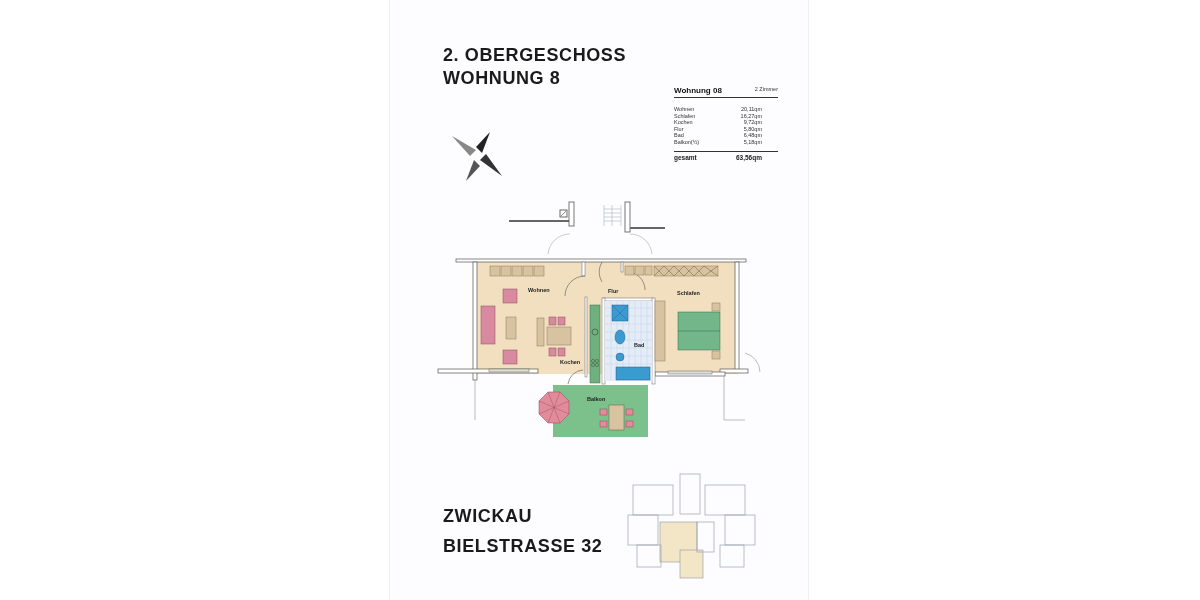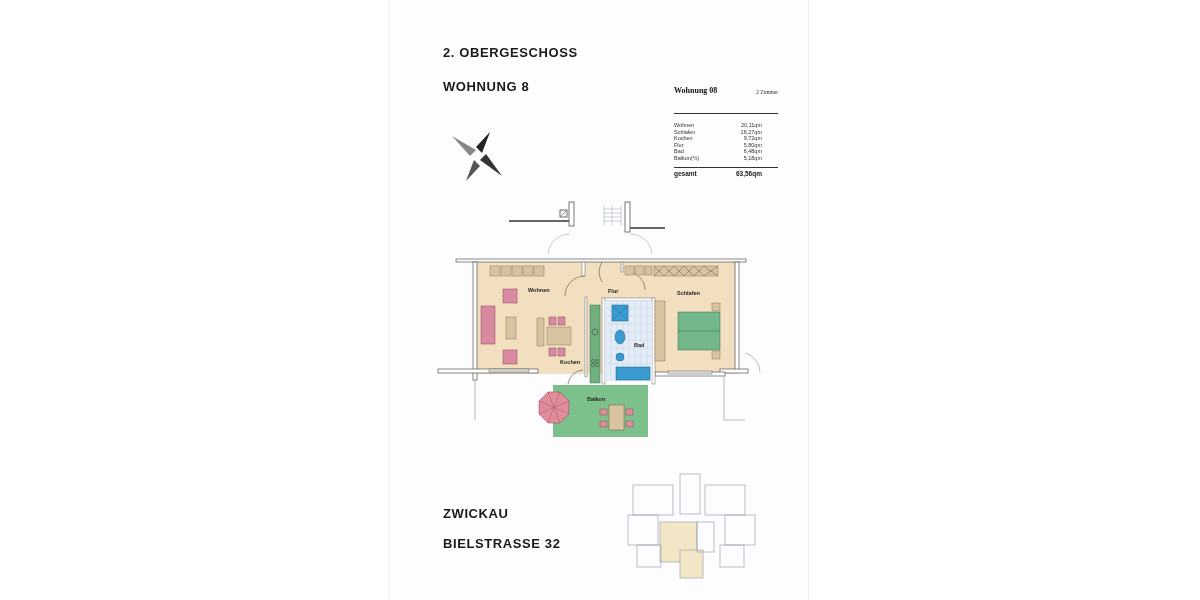--- a/index.html
+++ b/index.html
@@ -1,38 +1,38 @@
 <!DOCTYPE html>
 <html><head>
 <meta charset="utf-8">
 <style>
   html, body { margin:0; padding:0; }
   body { width:1200px; height:600px; background:#ffffff; position:relative; overflow:hidden;
          font-family:"Liberation Sans", sans-serif; }
   .sheet { position:absolute; left:390px; top:0; width:418px; height:600px; background:#fdfdff;
            box-shadow: -1px 0 0 #eef0f6, 1px 0 0 #eef0f6; }
-  .title { position:absolute; left:443px; font-weight:bold; font-size:13px; color:#1a1a1a; letter-spacing:0.6px; }
+  .title { position:absolute; left:443px; font-weight:bold; font-size:18px; color:#1a1a1a; letter-spacing:0.6px; }
   .area-table { position:absolute; left:674px; top:86px; width:104px; font-size:5.5px; color:#333; }
-  .area-table .head { display:flex; justify-content:space-between; align-items:flex-end; border-bottom:1px solid #333; padding-bottom:18px;font-family:Liberation Serif, serif; }
+  .area-table .head { display:flex; justify-content:space-between; align-items:flex-start; border-bottom:1px solid #333; padding-bottom:2px; }
   .area-table .head .name { font-weight:bold; font-size:8px; color:#111; }
   .area-table .head .rooms { font-size:5.5px; }
   .area-table .rows { margin-top:8px; }
   .area-table .row { display:flex; justify-content:space-between; line-height:6.6px; padding-right:16px; }
   .area-table .total { display:flex; justify-content:space-between; border-top:1px solid #333; margin-top:5px; padding-top:2px;
                         font-weight:bold; font-size:6.5px; color:#222; padding-right:16px; }
   .plan { position:absolute; left:0; top:0; }
   .lbl { font-family:"Liberation Sans", sans-serif; font-weight:bold; font-size:5.5px; fill:#222; }
 </style>
 </head>
 <body>
 
 <div class="sheet"></div>
 
 <div class="title" style="top:45px;">2. OBERGESCHOSS</div>
-<div class="title" style="top:79px;">WOHNUNG  8</div>
+<div class="title" style="top:68px;">WOHNUNG  8</div>
 
 <div class="area-table">
   <div class="head">
     <span class="name">Wohnung 08</span>
     <span class="rooms">2 Zimmer</span>
   </div>
   <div class="rows">
     <div class="row">
         <span>Wohnen</span>
         <span>20,11qm</span>

